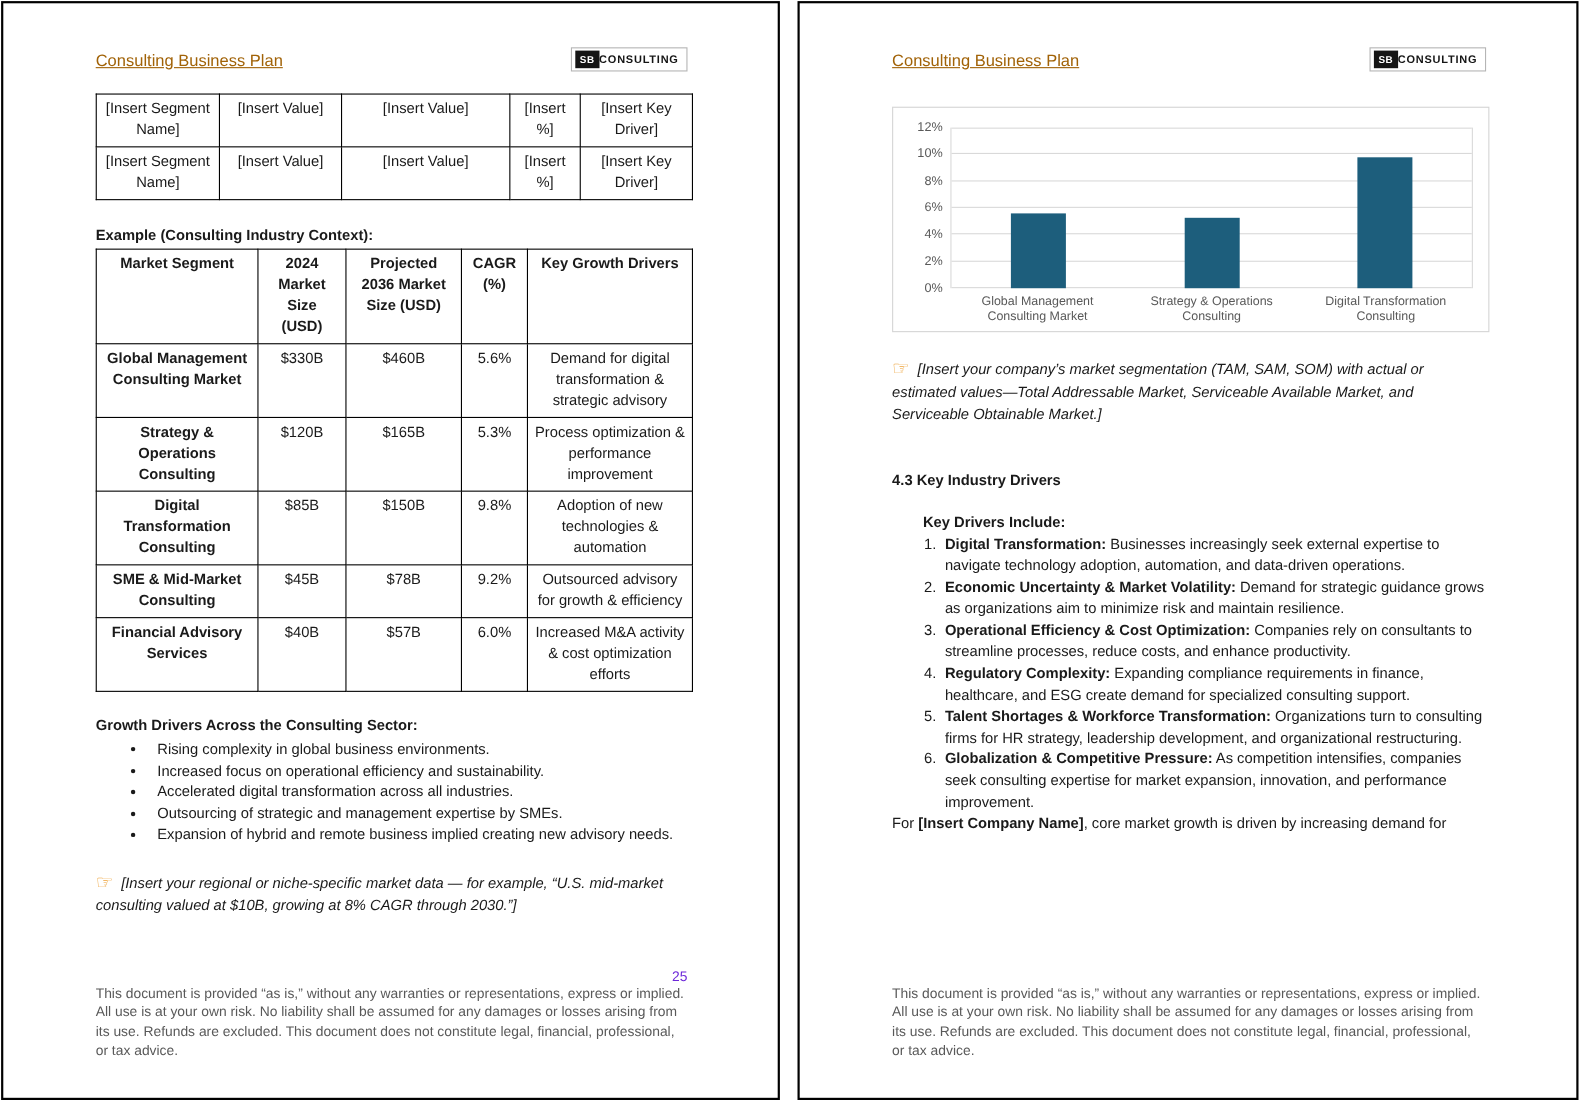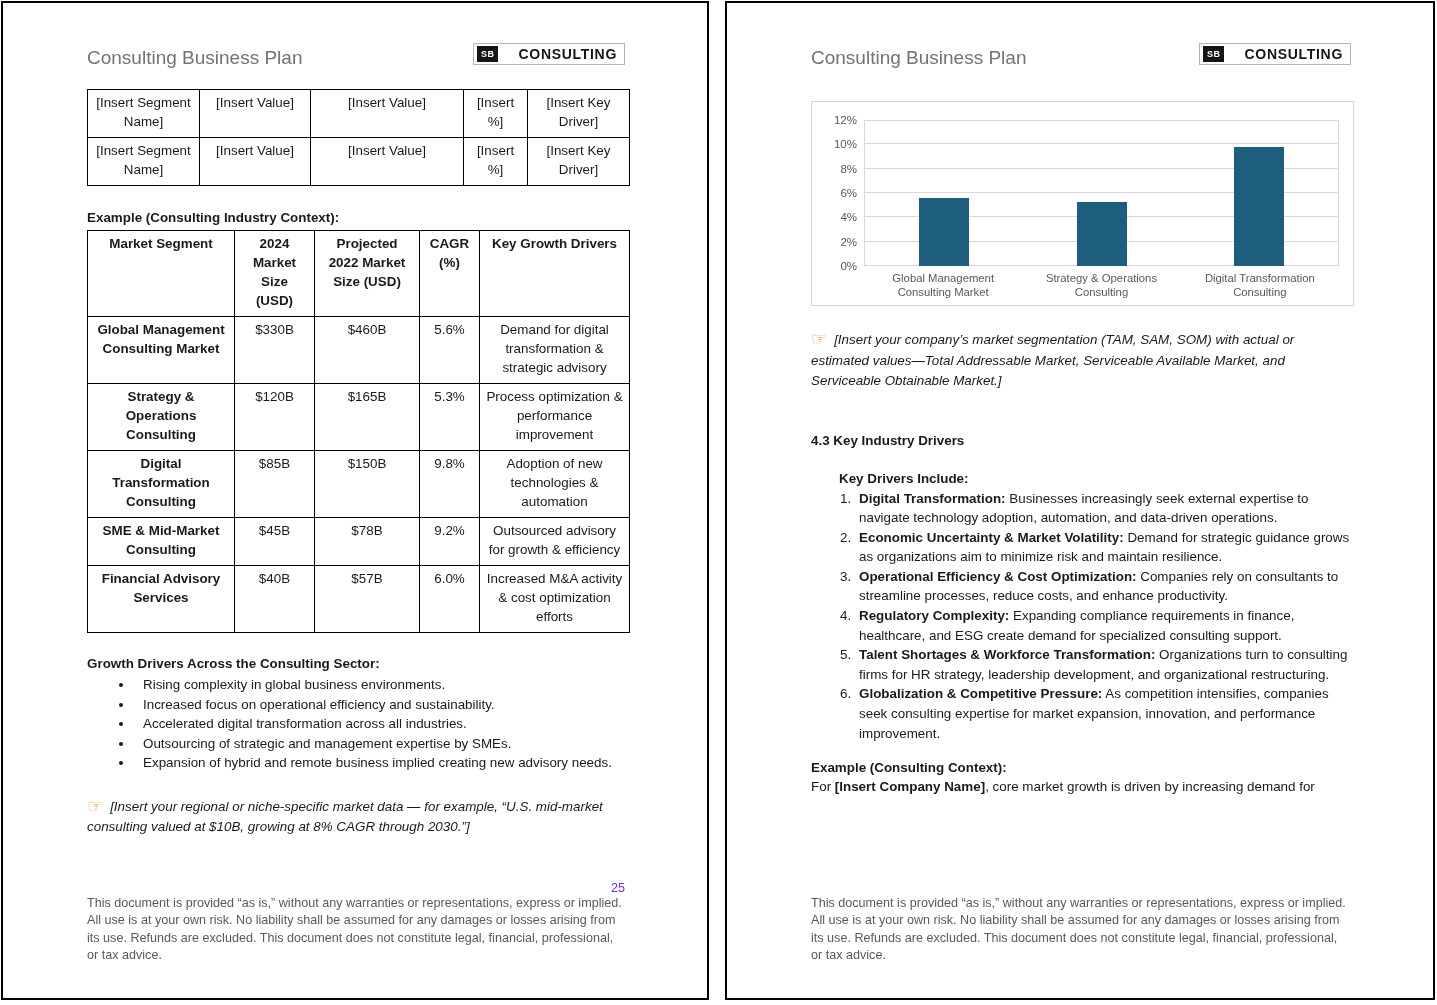--- a/index.html
+++ b/index.html
@@ -4,24 +4,24 @@
 <style>
   * { margin:0; padding:0; box-sizing:border-box; }
   body { background:#fff; font-family:"Liberation Sans", sans-serif; color:#1a1a1a; }
   .canvas { position:relative; width:1437px; height:1005px; background:#fff; overflow:hidden; }
   .page { position:absolute; top:1px; height:999px; background:#fff; border:2px solid #000; }
   .page1 { left:1px; width:708px; }
   .page2 { left:725px; width:710px; }
   .page-inner { padding:40px 82px 0 84px; position:relative; height:100%; }
 
   .doc-header { display:flex; justify-content:space-between; align-items:flex-start; margin-bottom:20px; }
-  .doc-header-title { color:#737373; font-size:19px; padding-top:4px; }
-  .logo { border:1px solid #b5b5b5; background:#fff; display:flex; align-items:center; gap:20px; padding:3px 7px 3px 3px; height:22px; }
+  .doc-header-title { color:#a16207; font-size:15px; padding-top:4px;text-decoration:underline; }
+  .logo { border:1px solid #b5b5b5; background:#fff; display:flex; align-items:center; gap:0; padding:3px 7px 3px 3px; height:22px; }
   .logo-sb { background:#151515; color:#fff; font-size:9px; font-weight:bold; padding:3px 4px; letter-spacing:.5px; }
-  .logo-text { font-size:14px; font-weight:bold; letter-spacing:.7px; color:#151515; }
+  .logo-text { font-size:10px; font-weight:bold; letter-spacing:.7px; color:#151515; }
 
   table { border-collapse:collapse; table-layout:fixed; width:542px; font-size:13.4px; line-height:19px; }
   td, th { border:1px solid #000; padding:3px 6px 6px 6px; vertical-align:top; text-align:center; overflow-wrap:break-word; }
   th { font-weight:bold; }
   .market-table td.seg { font-weight:bold; }
 
   .h-bold { font-weight:bold; font-size:13.4px; line-height:19px; }
   .example-heading { margin:22px 0 3px; }
   .growth-heading { margin:21px 0 2px; }
   ul.bullets { margin:1px 0 0; padding-left:47px; }
@@ -101,21 +101,21 @@
             <col style="width:147px">
             <col style="width:80px">
             <col style="width:105px">
             <col style="width:60px">
             <col style="width:150px">
           </colgroup>
         <thead>
             <tr>
               <th>Market Segment</th>
               <th>2024 Market Size (USD)</th>
-              <th>Projected 2022 Market Size (USD)</th>
+              <th>Projected 2036 Market Size (USD)</th>
               <th>CAGR (%)</th>
               <th>Key Growth Drivers</th>
             </tr>
           </thead>
         <tbody>
             <tr>
               <td class="seg">Global Management Consulting Market</td>
               <td>$330B</td>
               <td>$460B</td>
               <td>5.6%</td>
@@ -227,21 +227,20 @@
       <div class="h-bold kd-heading">Key Drivers Include:</div>
       <ol class="drivers">
           <li><b>Digital Transformation:</b><span> Businesses increasingly seek external expertise to navigate technology adoption, automation, and data-driven operations.</span></li>
           <li><b>Economic Uncertainty &amp; Market Volatility:</b><span> Demand for strategic guidance grows as organizations aim to minimize risk and maintain resilience.</span></li>
           <li><b>Operational Efficiency &amp; Cost Optimization:</b><span> Companies rely on consultants to streamline processes, reduce costs, and enhance productivity.</span></li>
           <li><b>Regulatory Complexity:</b><span> Expanding compliance requirements in finance, healthcare, and ESG create demand for specialized consulting support.</span></li>
           <li><b>Talent Shortages &amp; Workforce Transformation:</b><span> Organizations turn to consulting firms for HR strategy, leadership development, and organizational restructuring.</span></li>
           <li><b>Globalization &amp; Competitive Pressure:</b><span> As competition intensifies, companies seek consulting expertise for market expansion, innovation, and performance improvement.</span></li>
         </ol>
 
-      <div class="h-bold example-heading2">Example (Consulting Context):</div>
       <p class="example-line"><span>For </span><b>[Insert Company Name]</b><span>, core market growth is driven by increasing demand for</span></p>
 
       <div class="footer">
         <div class="disclaimer">This document is provided “as is,” without any warranties or representations, express or implied. All use is at your own risk. No liability shall be assumed for any damages or losses arising from its use. Refunds are excluded. This document does not constitute legal, financial, professional, or tax advice.</div>
       </div>
     </div>
   </div>
 </div>
 
 </body></html>

